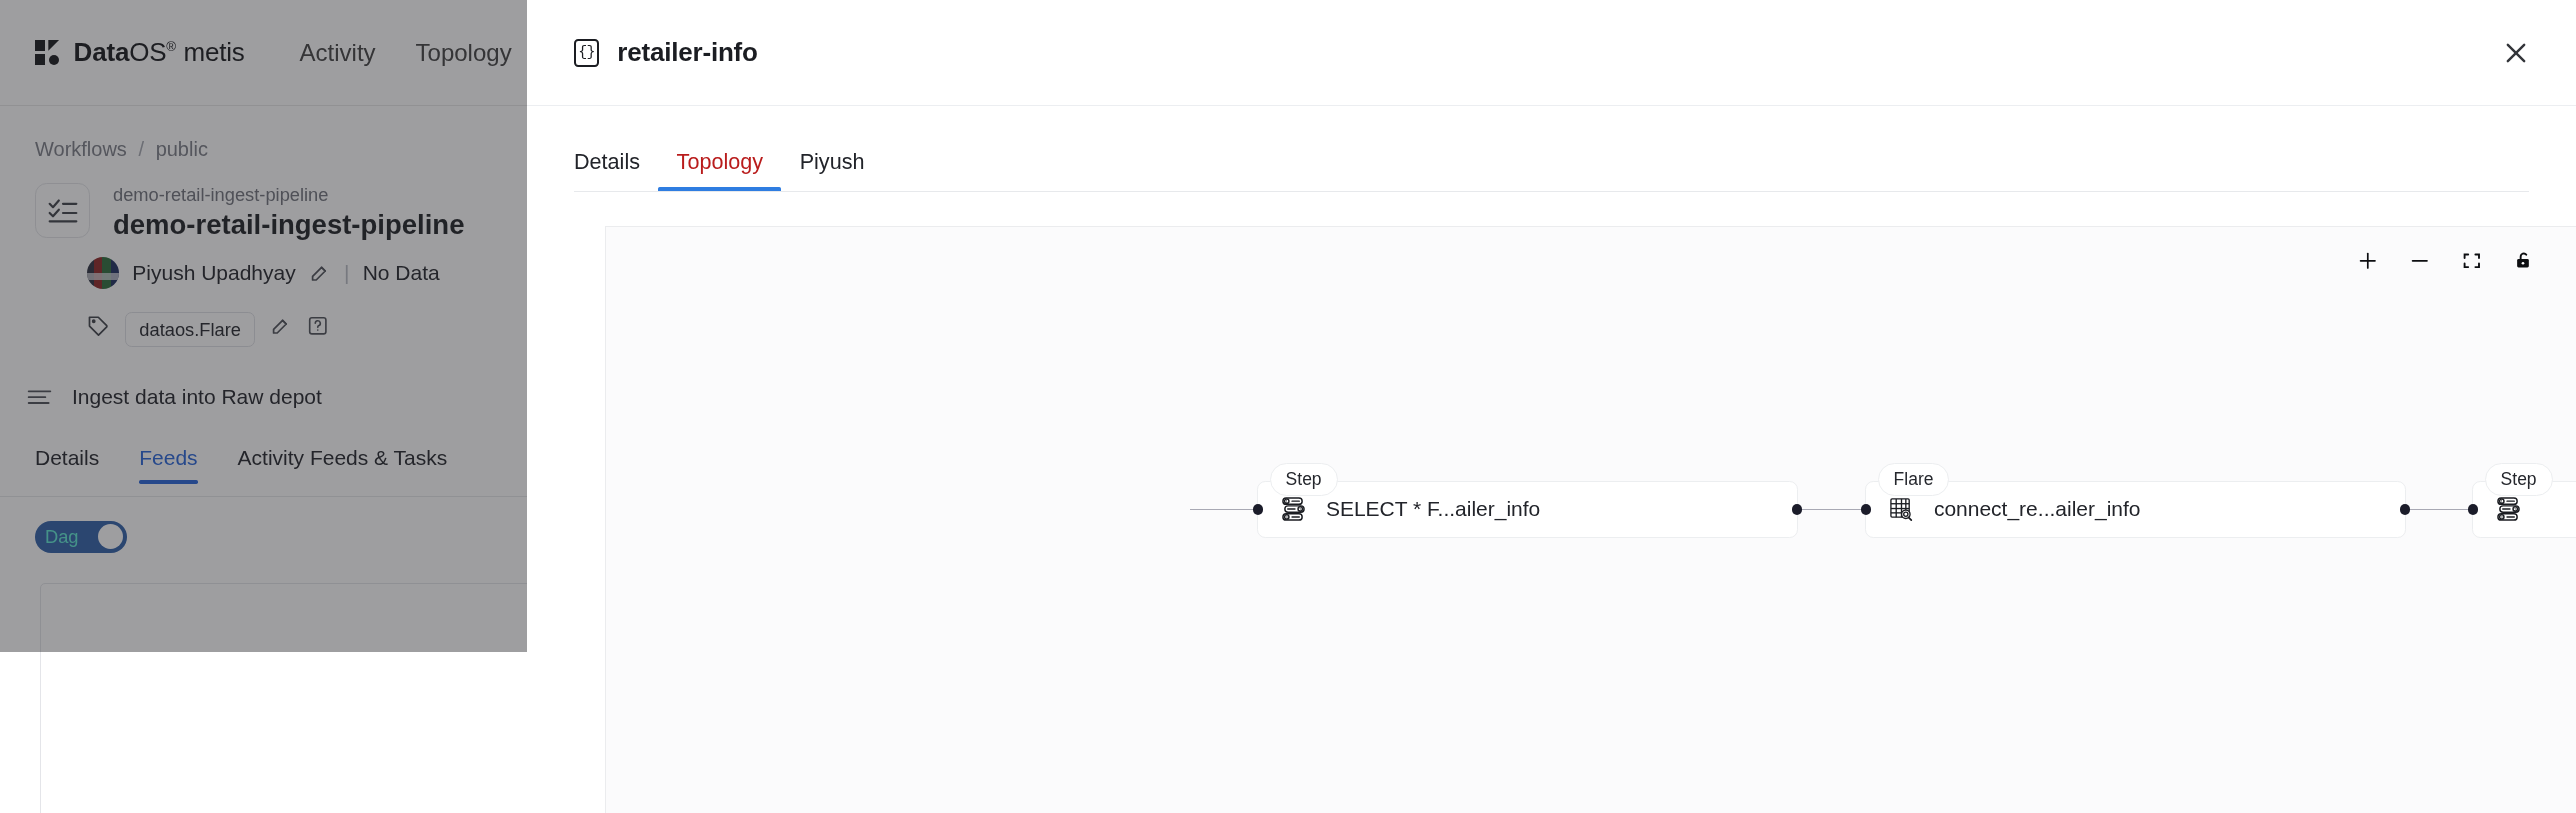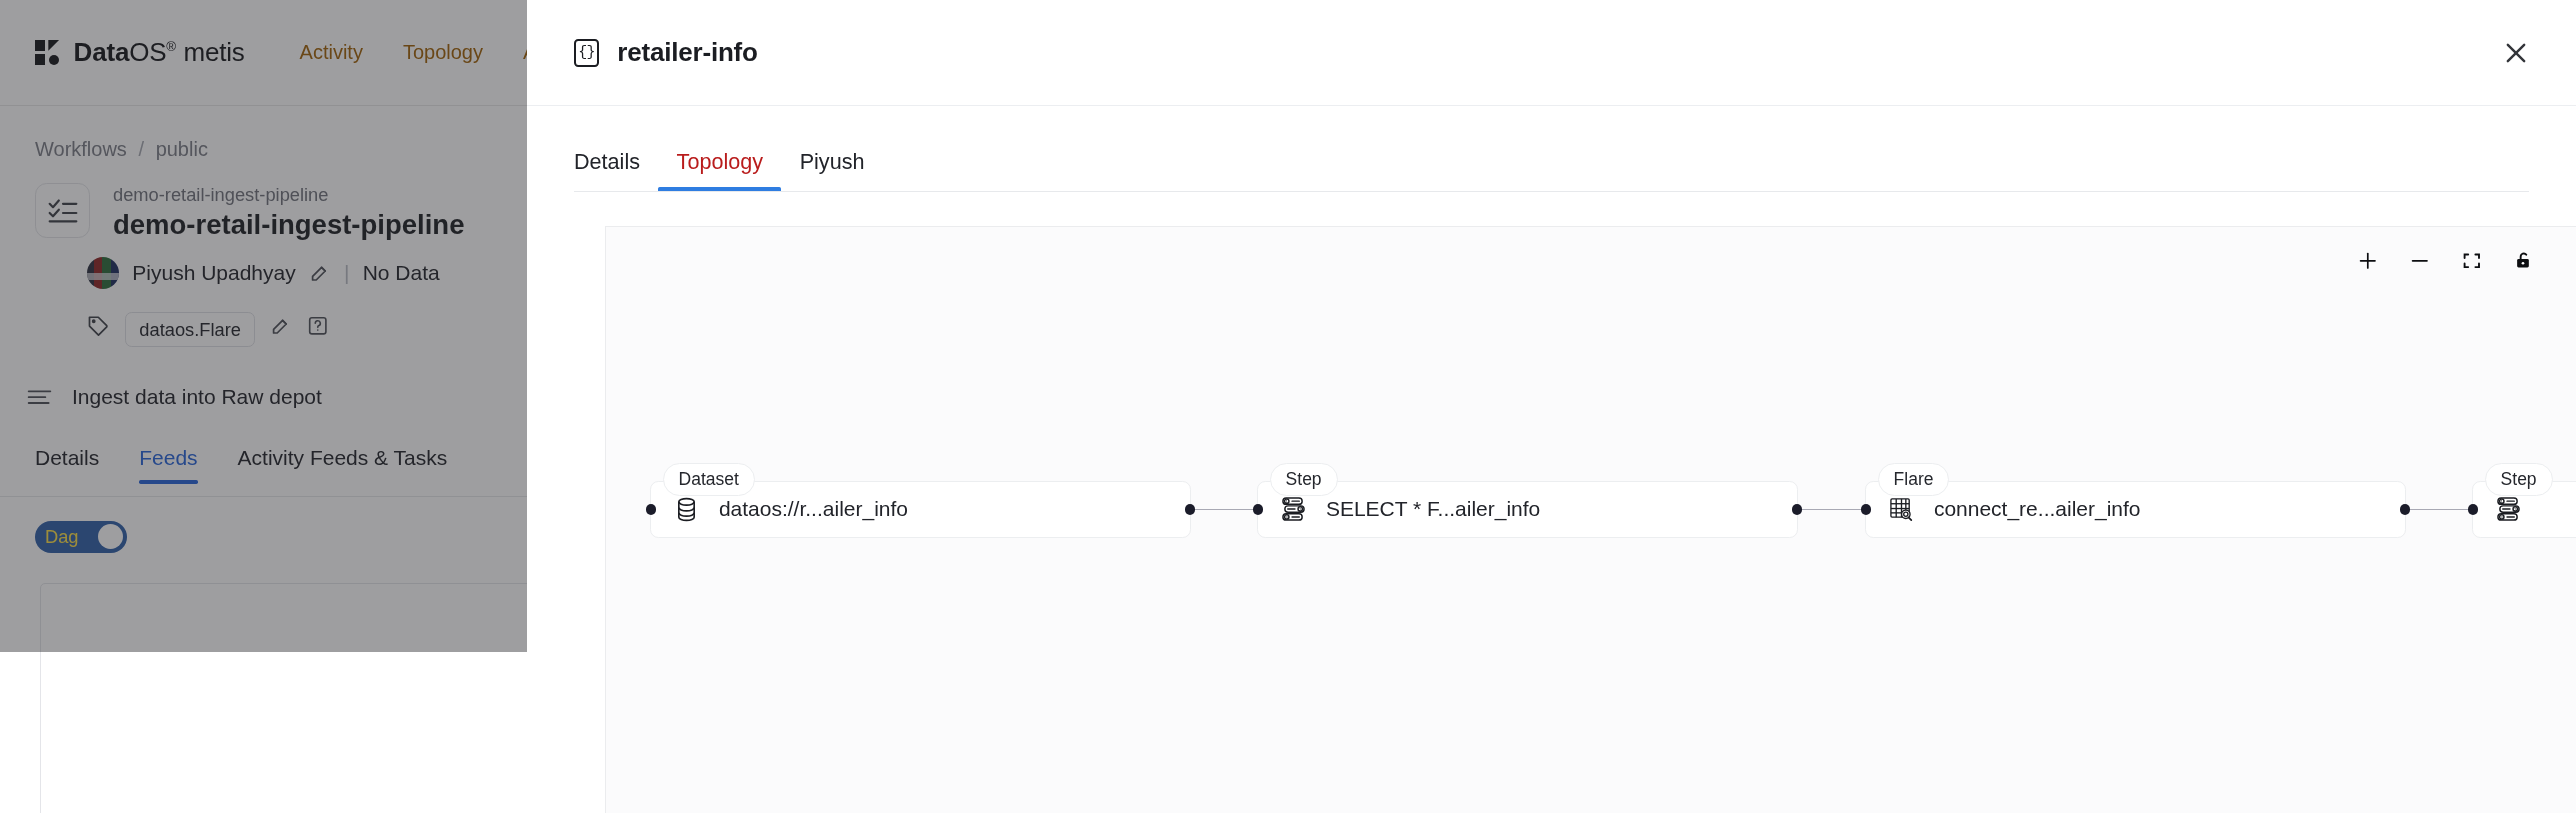--- a/index.html
+++ b/index.html
@@ -24,21 +24,21 @@
   .brand-mark i { position: absolute; background: #15161a; display: block; }
   .bm1 { left: 0; top: 0; width: 10px; height: 10.8px; }
   .bm2 { left: 0; top: 14px; width: 10px; height: 10.8px; }
   .bm3 { left: 13.3px; top: 0; width: 10.8px; height: 10.8px; clip-path: polygon(0 0,100% 0,0 100%); }
   .bm4 { left: 14px; top: 15px; width: 10px; height: 10px; border-radius: 50%; }
   .brand-text { font-size: 26px; color: #15161a; letter-spacing: -0.2px; white-space: nowrap; }
   .brand-text b { font-weight: 700; }
   .brand-text .reg { font-size: 13.3px; vertical-align: super; }
   .brand-text .sub { font-weight: 400; margin-left: 7.5px; }
   .nav-links { display: flex; align-items: center; gap: 40px; }
-  .nav-link { font-size: 20px; color: #a16207; white-space: nowrap; }
+  .nav-link { font-size: 24px; color: #404040; white-space: nowrap; }
 
   .page-body { position: absolute; top: 106px; left: 0; width: 2576px; }
   .breadcrumb { display: flex; gap: 11.6px; align-items: center; padding: 32px 0 0 35px; font-size: 20px; color: #7a7d86; }
   .breadcrumb .sep { color: #a5a8b0; }
 
   .entity-head { display: flex; align-items: flex-start; gap: 23px; padding: 21.6px 0 0 35px; }
   .entity-icon {
     width: 55px; height: 55px; border: 0.8px solid #e3e4e8; border-radius: 11.6px;
     display: flex; align-items: center; justify-content: center; flex: none;
   }
@@ -63,21 +63,21 @@
   .subtabs { display: flex; gap: 40px; padding: 37px 0 0 35px; font-size: 21px; color: #22242a; position: relative; }
   .subtab.active { color: #2563d9; font-weight: 400; }
   .subtabs-underline { position: absolute; left: 0; right: 0; bottom: -13.3px; height: 0.8px; background: #e6e7ea; }
   .subtab { position: relative; padding-bottom: 13.3px; white-space: nowrap; }
   .subtab.active::after { content:""; position:absolute; left:0; right:0; bottom:0; height:3.3px; background:#2563d9; border-radius:1.7px; }
 
   .dag-toggle {
     margin: 37px 0 0 35px; width: 92px; height: 32px; border-radius: 16px; background: #2e5fa8;
     display: flex; align-items: center; justify-content: space-between; padding: 0 4.2px 0 10px;
   }
-  .dag-toggle span { font-size: 18.3px; color: #fde047; }
+  .dag-toggle span { font-size: 18.3px; color: #5eead4; }
   .dag-knob { width: 25px; height: 25px; border-radius: 50%; background: #ffffff; }
 
   .dag-panel { margin: 30px 0 0 40px; width: 998px; height: 333px; border: 0.8px solid #e4e5e9; border-radius: 5px; }
 
   .dimmer { position: absolute; inset: 0; background: rgba(40,40,44,0.45); }
 
   
   .modal {
     position: absolute; top: 0; left: 527px; width: 2049px; height: 814px;
     background: #ffffff; display: flex; flex-direction: column;
@@ -311,34 +311,20 @@
           </span>
         </div>
 
         <div class="edge" style="left:584px; width:98px;"></div>
         <div class="edge-arrow" style="left:681px;"></div>
         <div class="edge" style="left:1191px; width:98px;"></div>
         <div class="edge-arrow" style="left:1288px;"></div>
         <div class="edge" style="left:1799px; width:98px;"></div>
         <div class="edge-arrow" style="left:1895px;"></div>
 
-        <div class="node" style="left:44px; top:254px; width:541px;">
-          <span class="node-badge">Dataset</span>
-          <span class="port left"></span>
-          <span class="node-icon">
-            <svg width="23" height="25" viewBox="0 0 24 26" fill="none" stroke="#1b1d22" stroke-width="1.7">
-              <ellipse cx="12" cy="5" rx="8" ry="3.4"></ellipse>
-              <path d="M4 5v16c0 1.9 3.6 3.4 8 3.4s8-1.5 8-3.4V5"></path>
-              <path d="M4 11c0 1.9 3.6 3.4 8 3.4s8-1.5 8-3.4"></path>
-              <path d="M4 16.5c0 1.9 3.6 3.4 8 3.4s8-1.5 8-3.4"></path>
-            </svg>
-          </span>
-          <span class="node-label">dataos://r...ailer_info</span>
-          <span class="port right"></span>
-        </div>
 
         <div class="node" style="left:651px; top:254px; width:541px;">
           <span class="node-badge">Step</span>
           <span class="port left"></span>
           <span class="node-icon">
             <svg width="25" height="27" viewBox="0 0 26 28" fill="none" stroke="#1b1d22" stroke-width="1.5">
               <rect x="2" y="2" width="20" height="6.6" rx="3.3" fill="#fff"></rect>
               <circle cx="6" cy="5.3" r="2.3"></circle>
                 <text x="6" y="7.1" font-size="4.4" text-anchor="middle" fill="#1b1d22" stroke="none" font-family="Liberation Sans, sans-serif">1</text>
               <line x1="11.5" y1="5.3" x2="19" y2="5.3" stroke-linecap="round"></line>

